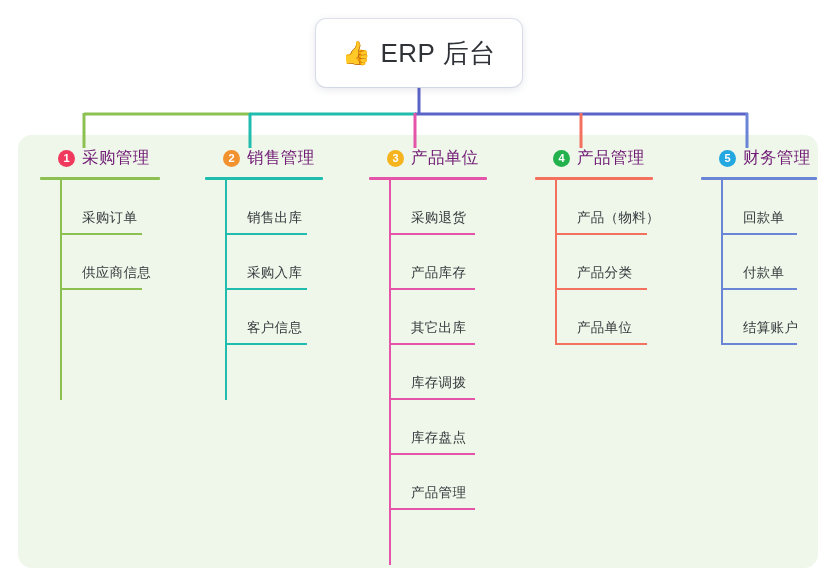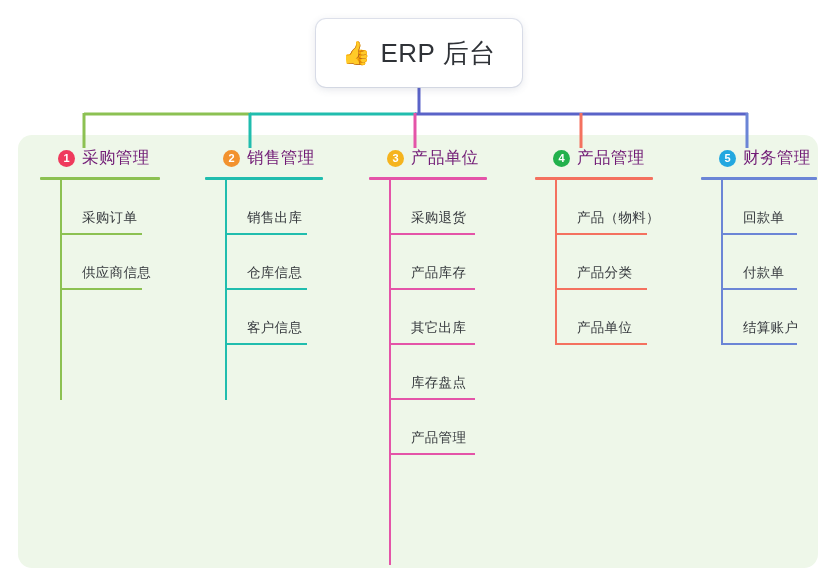--- a/index.html
+++ b/index.html
@@ -183,21 +183,21 @@
           <span class="col-title">销售管理</span>
         </div>
         <div class="header-rule" style="background: rgb(32, 189, 174); width: 118px; margin-left: 2px;"></div>
         <div class="leaf-list">
           <div class="spine" style="background: rgb(32, 189, 174); height: 220px;"></div>
           <div class="leaf">
             <span class="leaf-label">销售出库</span>
             <div class="leaf-rule" style="background: rgb(32, 189, 174); width: 82px;"></div>
           </div>
           <div class="leaf">
-            <span class="leaf-label">仓库信息</span>
+            <span class="leaf-label">采购入库</span>
             <div class="leaf-rule" style="background: rgb(32, 189, 174); width: 82px;"></div>
           </div>
           <div class="leaf">
             <span class="leaf-label">客户信息</span>
             <div class="leaf-rule" style="background: rgb(32, 189, 174); width: 82px;"></div>
           </div>
         </div>
       </div>
       <div class="column" style="left: 367px; width: 160px;">
         <div class="col-header">
@@ -210,20 +210,24 @@
           <div class="leaf">
             <span class="leaf-label">采购退货</span>
             <div class="leaf-rule" style="background: rgb(228, 84, 168); width: 86px;"></div>
           </div>
           <div class="leaf">
             <span class="leaf-label">产品库存</span>
             <div class="leaf-rule" style="background: rgb(228, 84, 168); width: 86px;"></div>
           </div>
           <div class="leaf">
             <span class="leaf-label">其它出库</span>
+            <div class="leaf-rule" style="background: rgb(228, 84, 168); width: 86px;"></div>
+          </div>
+          <div class="leaf">
+            <span class="leaf-label">库存调拨</span>
             <div class="leaf-rule" style="background: rgb(228, 84, 168); width: 86px;"></div>
           </div>
           <div class="leaf">
             <span class="leaf-label">库存盘点</span>
             <div class="leaf-rule" style="background: rgb(228, 84, 168); width: 86px;"></div>
           </div>
           <div class="leaf">
             <span class="leaf-label">产品管理</span>
             <div class="leaf-rule" style="background: rgb(228, 84, 168); width: 86px;"></div>
           </div>

